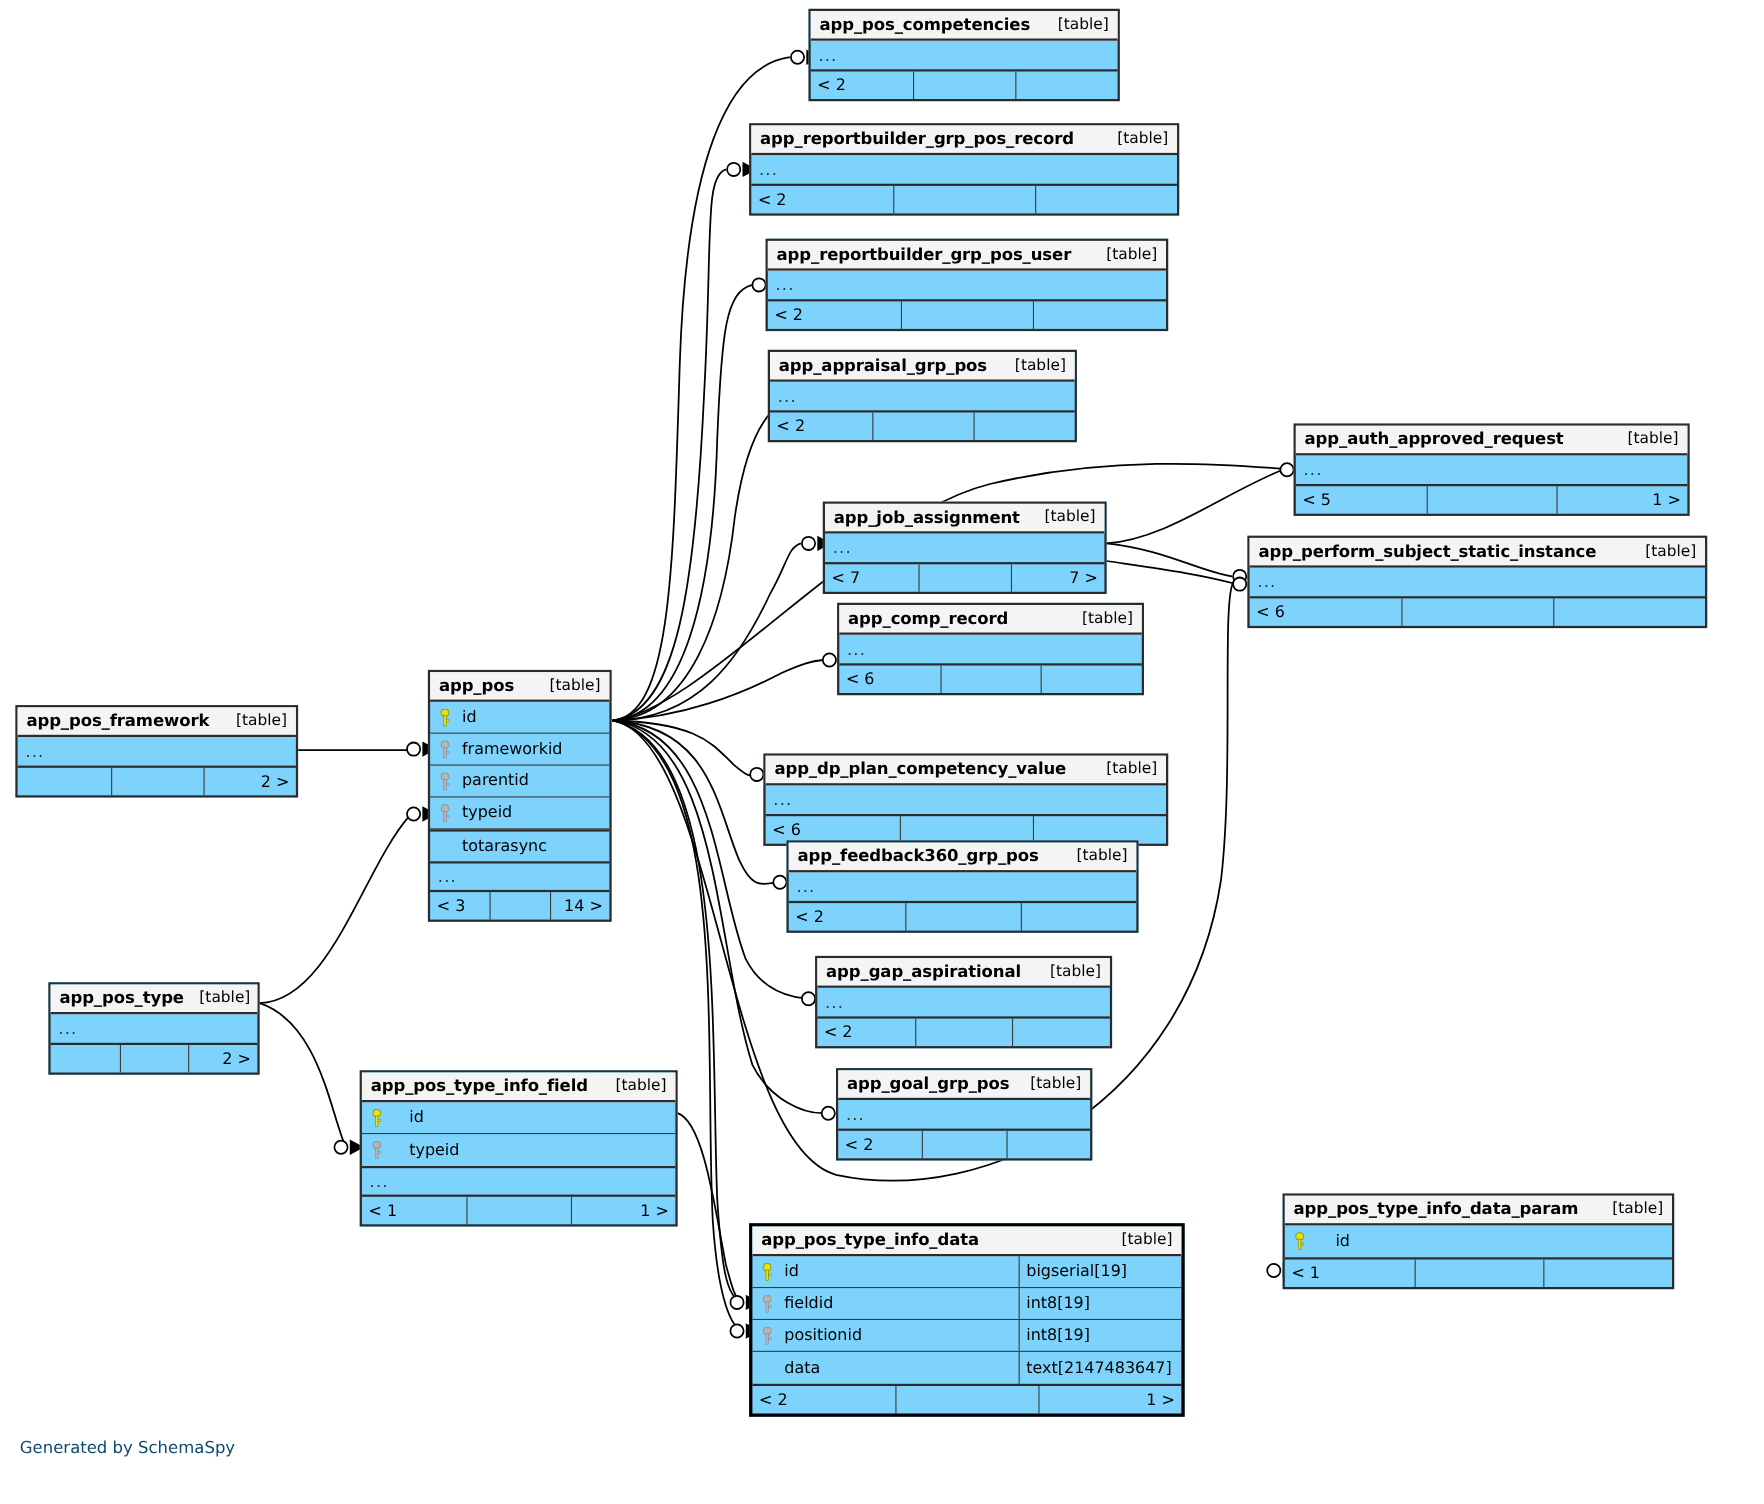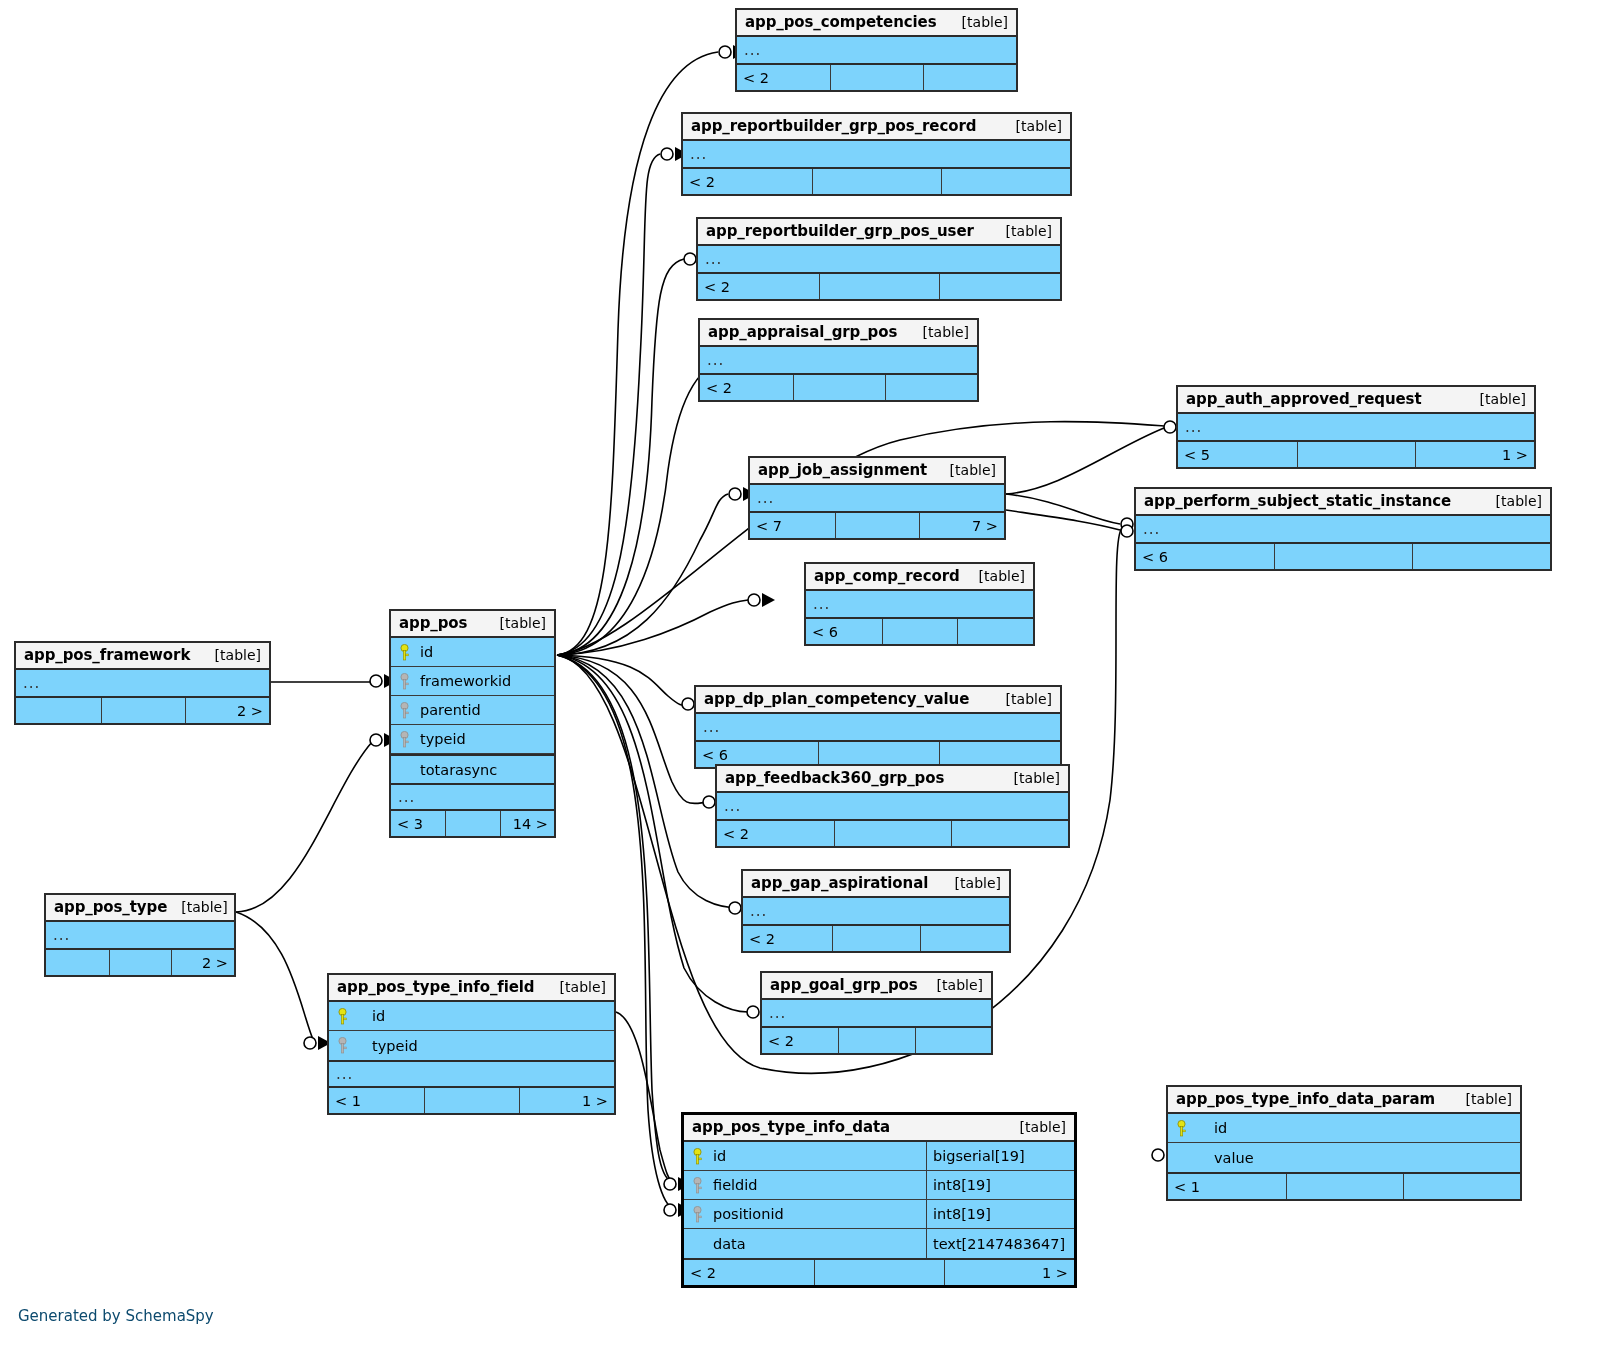--- a/index.html
+++ b/index.html
@@ -317,21 +317,21 @@
     <div class="tbl-rows">
       <div class="ellipsis-row">...</div>
     </div>
     <div class="footer">
       <div class="f-left">&lt; 6</div>
       <div class="f-mid"></div>
       <div class="f-right"></div>
     </div>
   </div>
 
-  <div class="table-box" style="left:761px; top:562px; width:231px;margin-left:43px;">
+  <div class="table-box" style="left:761px; top:548px; width:279px;">
     <div class="tbl-title">
       <span class="tbl-name">app_comp_record</span>
       <span class="tbl-tag">[table]</span>
     </div>
     <div class="tbl-rows">
       <div class="ellipsis-row">...</div>
     </div>
     <div class="footer">
       <div class="f-left">&lt; 6</div>
       <div class="f-mid"></div>
@@ -347,21 +347,21 @@
     <div class="tbl-rows">
       <div class="ellipsis-row">...</div>
     </div>
     <div class="footer">
       <div class="f-left">&lt; 6</div>
       <div class="f-mid"></div>
       <div class="f-right"></div>
     </div>
   </div>
 
-  <div class="table-box" style="left:715px; top:764px; width:355px;">
+  <div class="table-box" style="left:715px; top:764px; width:320px;">
     <div class="tbl-title">
       <span class="tbl-name">app_feedback360_grp_pos</span>
       <span class="tbl-tag">[table]</span>
     </div>
     <div class="tbl-rows">
       <div class="ellipsis-row">...</div>
     </div>
     <div class="footer">
       <div class="f-left">&lt; 2</div>
       <div class="f-mid"></div>
@@ -608,26 +608,20 @@
           <span class="keyicon" style="margin-right:26px;">
             <svg viewBox="0 0 13 17" width="13" height="17">
                 <circle cx="6.5" cy="4" r="3.6" fill="#e3e312" stroke="#8a8a00" stroke-width="0.8"></circle>
                 <rect x="5.3" y="6.5" width="2.4" height="9.5" fill="#e3e312" stroke="#8a8a00" stroke-width="0.6"></rect>
                 <rect x="7.7" y="10" width="2.6" height="1.8" fill="#e3e312" stroke="#8a8a00" stroke-width="0.5"></rect>
               </svg>
           </span>
           <span>id</span>
         </span>
       </div>
-      <div class="row" style="border-bottom:none;">
-        <span class="col-name">
-          <span class="keyicon spacer" style="margin-right:26px;"></span>
-          <span>value</span>
-        </span>
-      </div>
     </div>
     <div class="footer">
       <div class="f-left">&lt; 1</div>
       <div class="f-mid"></div>
       <div class="f-right"></div>
     </div>
   </div>
 
   <div class="credit">Generated by SchemaSpy</div>
 

